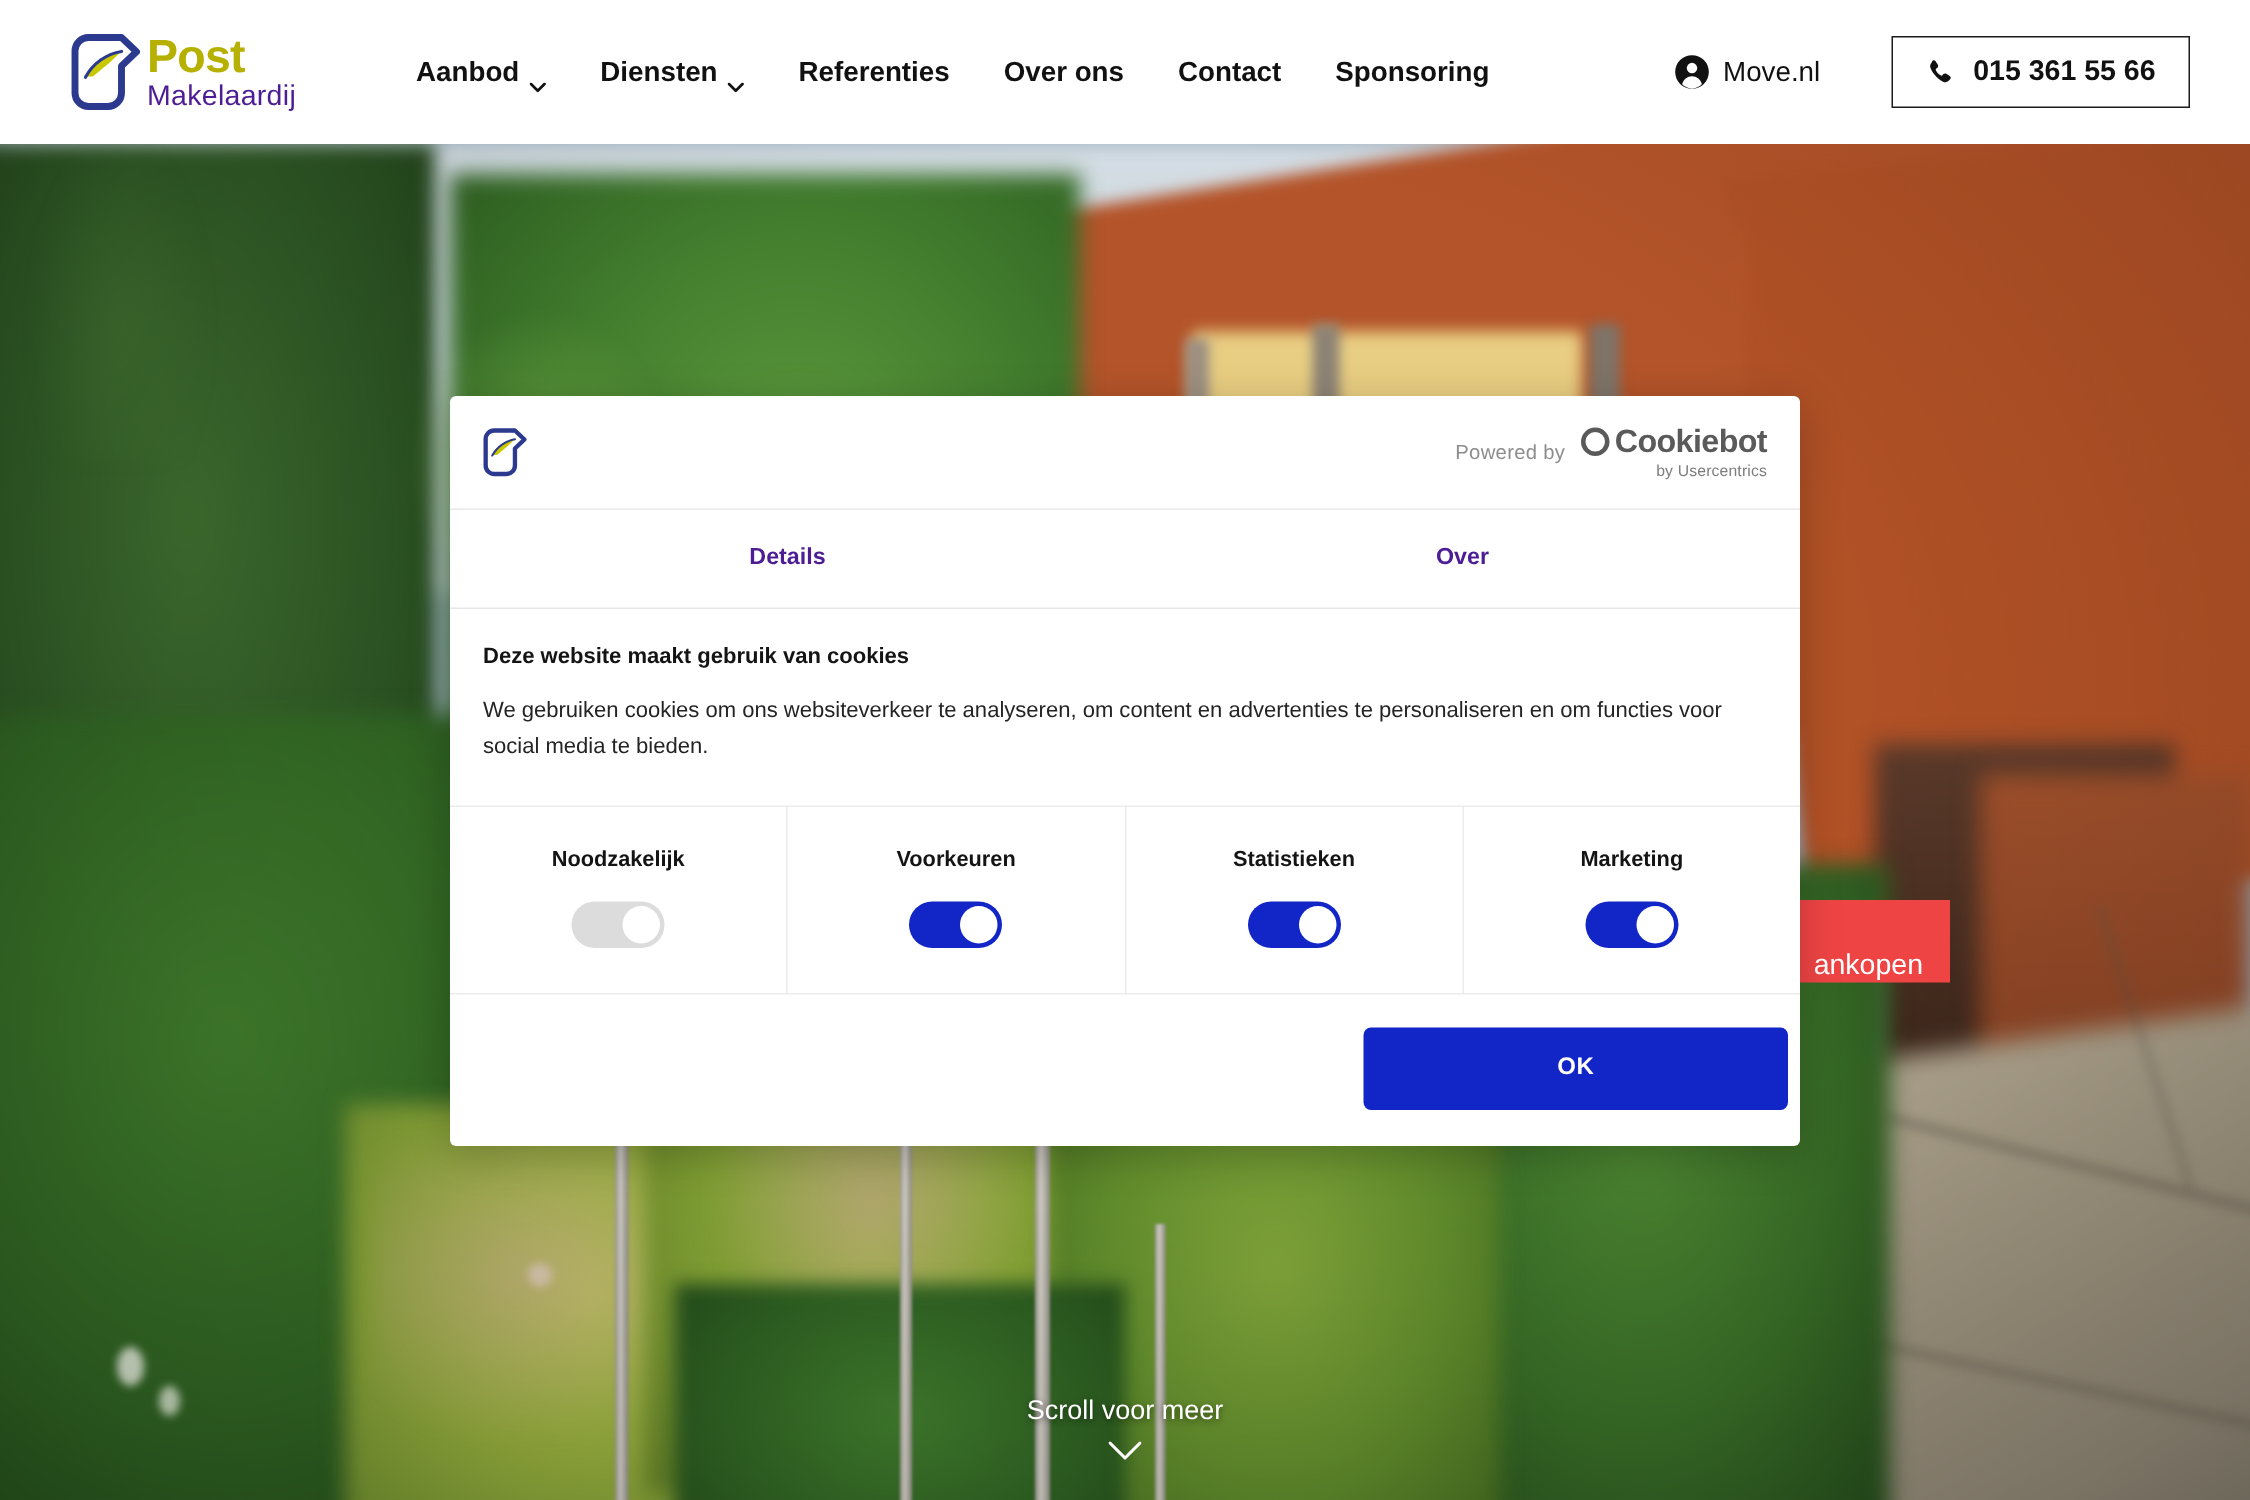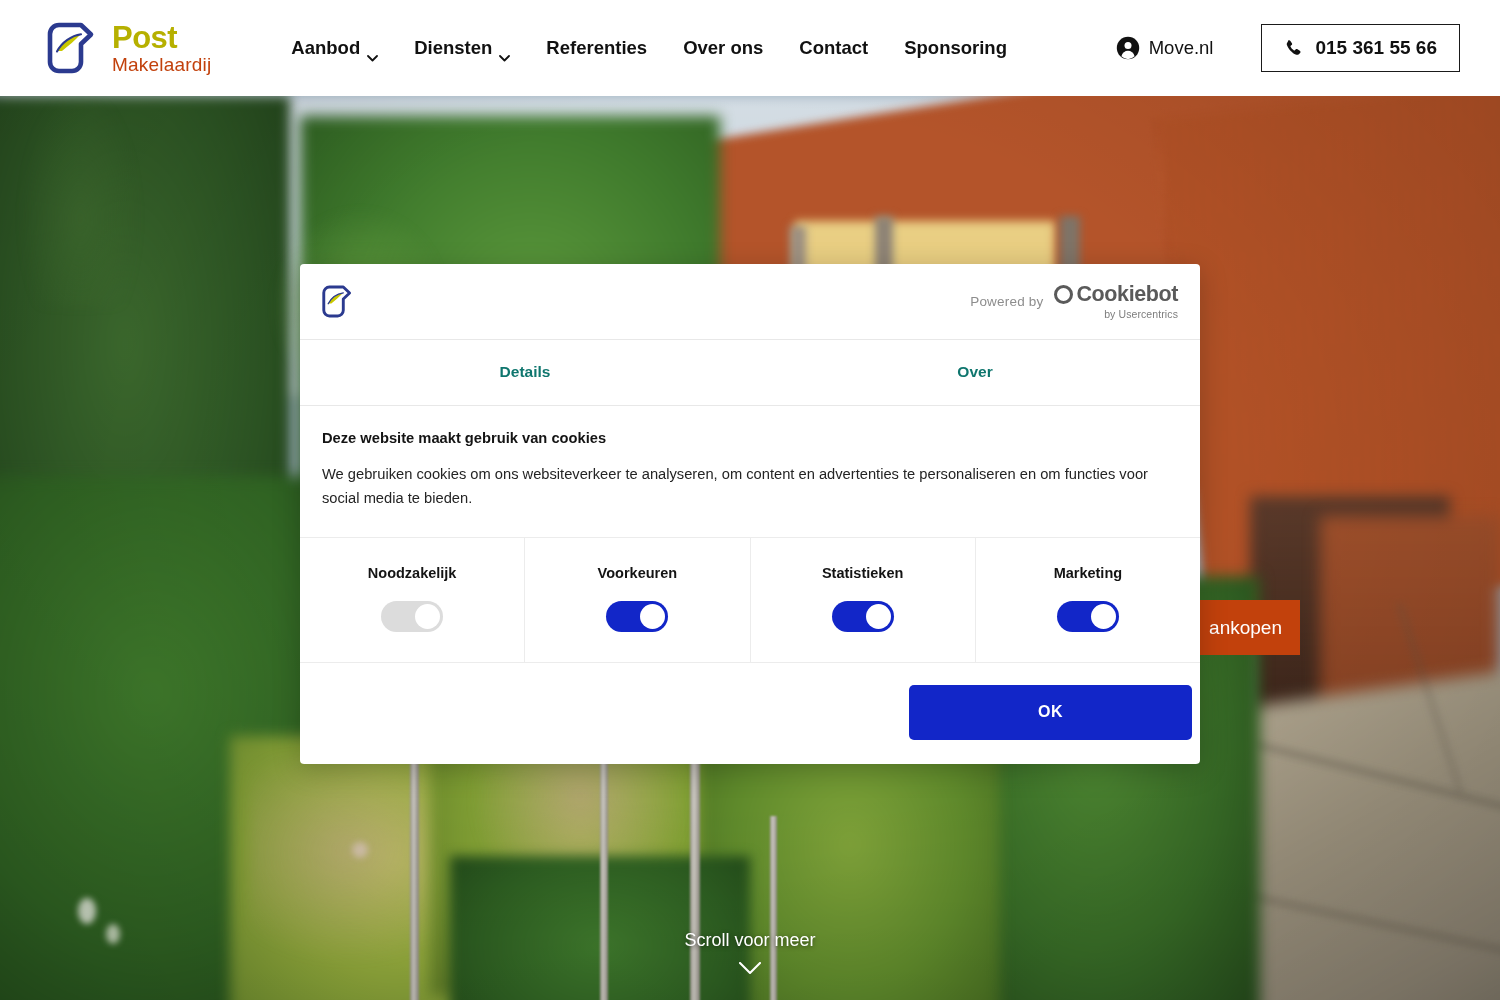--- a/index.html
+++ b/index.html
@@ -169,23 +169,23 @@
   }
 
   
   .header {
     position: absolute; left: 0; top: 0; width: 1500px; height: 96px;
     background: #ffffff; z-index: 40;
     display: flex; align-items: center;
   }
   .logo-wrap { display: flex; align-items: center; margin-left: 44px; }
   .logo-mark { width: 54px; height: 52px; flex: none; }
-  .logo-text { margin-left: 14px; line-height: 1; }
+  .logo-text { margin-left: 0; line-height: 1; }
   .logo-post { font-size: 31px; font-weight: 700; color: #b6b000; letter-spacing: -.5px; }
-  .logo-mak { font-size: 19px; color: #c2410c; margin-top: 2px; letter-spacing: .2px; text-align: center; }
+  .logo-mak { font-size: 19px; color: #4c1d95; margin-top: 2px; letter-spacing: .2px; text-align: center; }
 
   .nav { display: flex; align-items: center; margin-left: 80px; gap: 36px; }
   .nav-item {
     display: flex; align-items: center; gap: 7px;
     font-size: 18.5px; font-weight: 600; color: #111; cursor: pointer; white-space: nowrap;
   }
   .chev-d { width: 11px; height: 7px; display:block; }
 
   .header-right {
     margin-left: auto; margin-right: 40px;
@@ -196,22 +196,22 @@
   .phone-btn {
     display: flex; align-items: center; gap: 12px;
     border: 1.5px solid #1a1a1a; padding: 12px 22px;
     font-size: 19px; font-weight: 600; color: #111; cursor: pointer; background: #fff;
   }
   .phone-ic { width: 19px; height: 19px; flex:none; }
 
   
   .green-cta {
     position: absolute; left: 1120px; top: 600px; width: 180px; height: 55px;
-    background: #c2410c; color: #fff; z-index: 30;
-    display: flex; align-items: center; justify-content: flex-end;
+    background: #ef4444; color: #fff; z-index: 30;
+    display: flex; align-items: flex-end; justify-content: flex-end;
     padding-right: 18px; font-size: 19px; cursor: pointer;
   }
 
   
   .scroll-hint {
     position: absolute; left: 0; top: 930px; width: 1500px; z-index: 30;
     display: flex; flex-direction: column; align-items: center; gap: 10px;
     color: #ffffff; text-shadow: 0 1px 4px rgba(0,0,0,.5);
   }
   .scroll-hint .txt { font-size: 18px; }
@@ -232,21 +232,21 @@
   .powered-lbl { font-size: 13.5px; color: #8d8d8d; letter-spacing: .2px; }
   .cb-block { display: flex; flex-direction: column; align-items: flex-end; line-height: 1; }
   .cb-row { display: flex; align-items: center; gap: 3px; }
   .cb-o { width: 19px; height: 19px; border: 3.4px solid #5a5a5a; border-radius: 50%; display:block; }
   .cb-name { font-size: 21.5px; font-weight: 700; color: #5a5a5a; letter-spacing: -.4px; }
   .cb-sub { font-size: 10.5px; color: #7d7d7d; margin-top: 3px; letter-spacing: .1px; }
 
   .cd-tabs { display: flex; border-bottom: 1px solid #e8e8e8; }
   .cd-tab {
     flex: 1; text-align: center; padding: 23px 0 22px;
-    font-size: 15.5px; font-weight: 700; color: #0f766e; cursor: pointer;
+    font-size: 15.5px; font-weight: 700; color: #4c1d95; cursor: pointer;
     border-bottom: 3px solid transparent; margin-bottom: -1px;
   }
   .cd-tab.active { color: #1226c8; border-bottom-color: #1226c8; }
 
   .cd-body { padding: 24px 22px 26px; border-bottom: 1px solid #ececec; }
   .cd-title { font-size: 14.7px; font-weight: 700; color: #141414; margin-bottom: 17px; }
   .cd-text { font-size: 14.7px; color: #242424; line-height: 1.62; max-width: 830px; }
 
   .cd-cats { display: flex; border-bottom: 1px solid #ececec; }
   .cd-cat {

